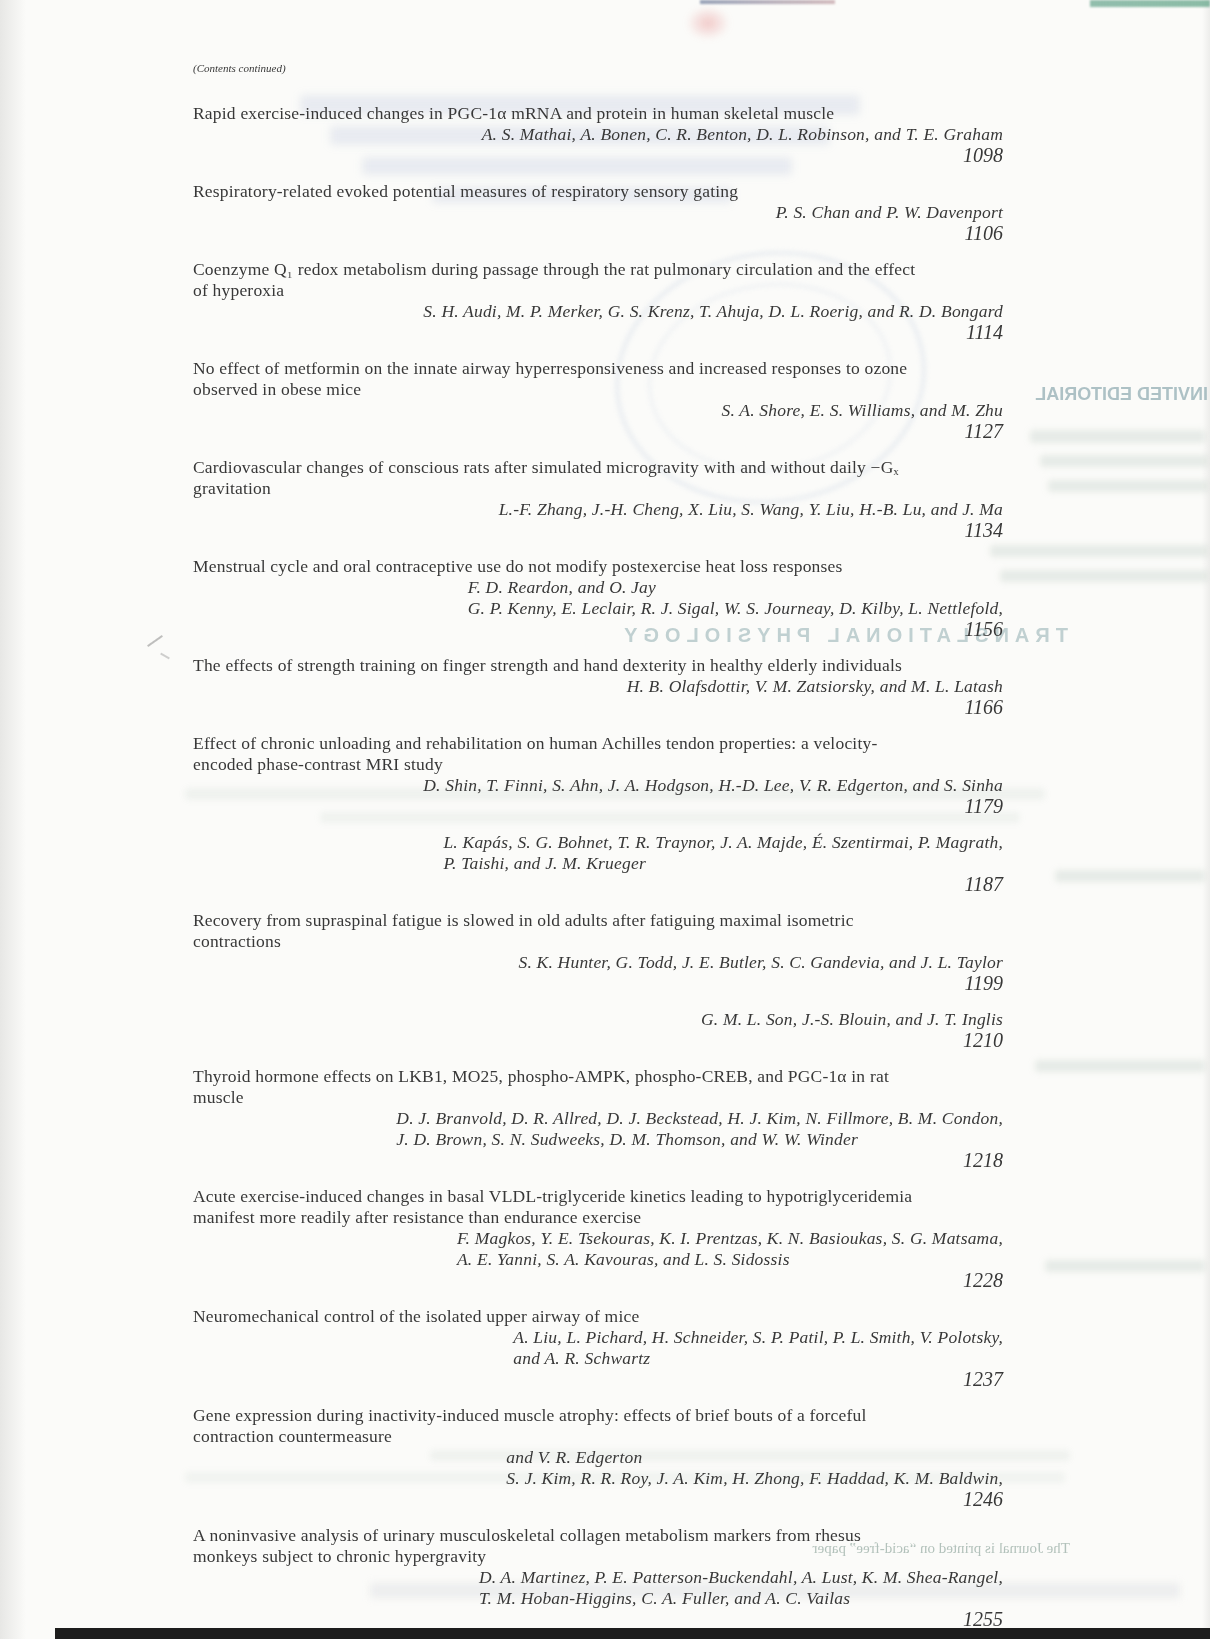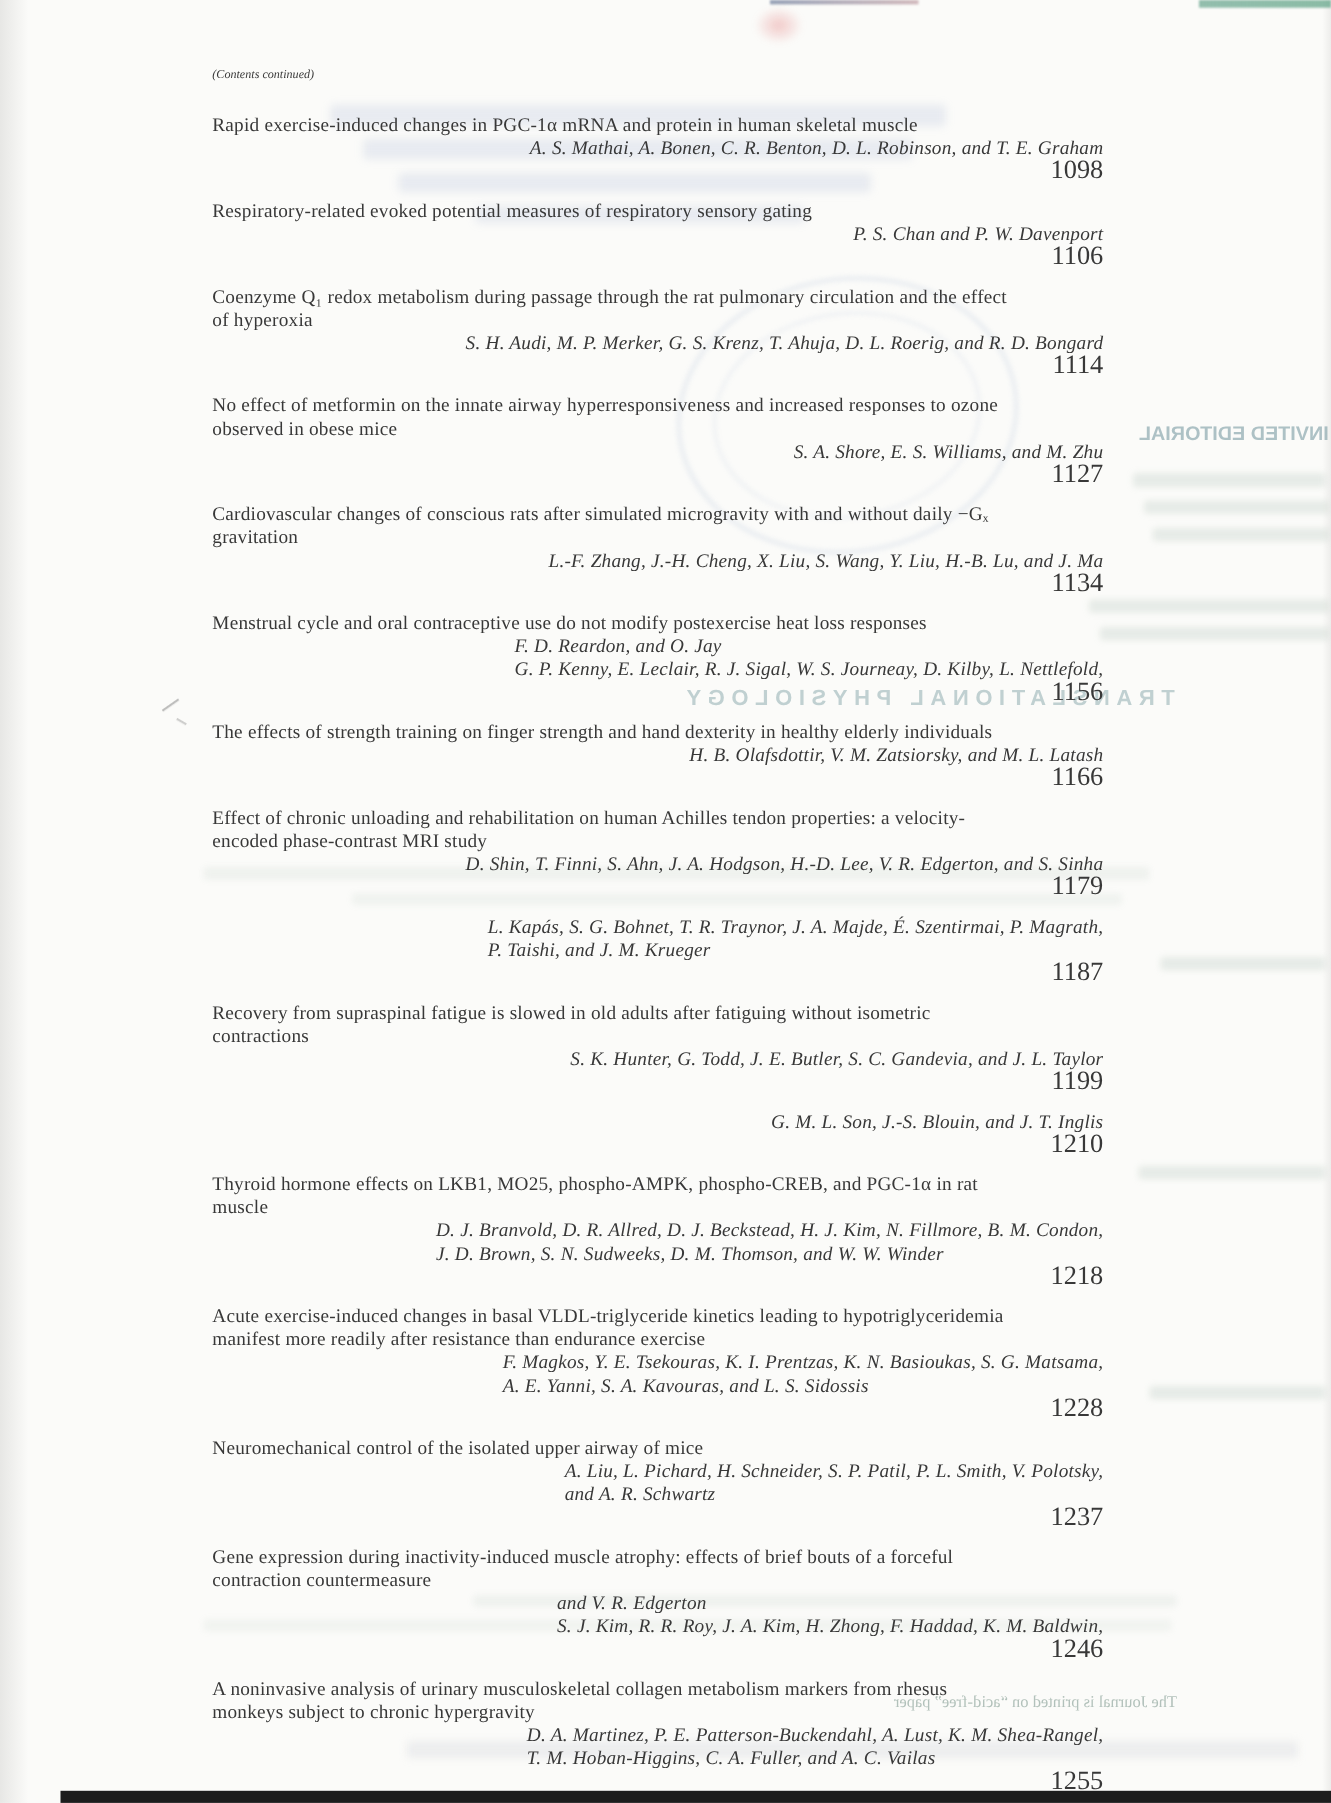--- a/index.html
+++ b/index.html
@@ -40,21 +40,21 @@
   .ghost-band{background:rgba(185,190,200,.22);filter:blur(4px);}
 
   
   .toc{position:absolute;left:193px;top:58px;width:810px;}
   .contents-continued{font-style:italic;font-size:11px;line-height:21px;margin-bottom:24px;}
   .entry{margin-bottom:15px;}
   .title{font-size:17.5px;line-height:21px;max-width:728px;letter-spacing:.2px;}
   .authors-row{display:flex;align-items:flex-end;flex-direction:column;}
   .authors{flex:1;padding-left:72px;font-style:italic;font-size:17.5px;line-height:21px;letter-spacing:.2px;}
   .authors div:empty{display:none;}
-  .pageno{width:70px;text-align:right;font-size:24px;line-height:21px;}
+  .pageno{width:70px;text-align:right;font-size:20px;line-height:21px;font-style:italic;}
   .continued-note{font-style:italic;font-size:17.5px;text-align:center;margin-top:18px;padding-right:0;}
 </style>
 </head>
 <body>
 
 <div class="left-edge"></div>
 <div class="right-edge"></div>
 <div class="top-strip-a"></div>
 <div class="top-strip-b"></div>
 <div class="pink-smudge"></div>
@@ -174,21 +174,21 @@
     <div class="authors-row">
       <div class="authors">
         <div>L. Kapás, S. G. Bohnet, T. R. Traynor, J. A. Majde, É. Szentirmai, P. Magrath,</div>
           <div>P. Taishi, and J. M. Krueger</div>
       </div>
       <div class="pageno">1187</div>
     </div>
   </div>
 
   <div class="entry">
-    <div class="title">Recovery from supraspinal fatigue is slowed in old adults after fatiguing without isometric contractions</div>
+    <div class="title">Recovery from supraspinal fatigue is slowed in old adults after fatiguing maximal isometric contractions</div>
     <div class="authors-row">
       <div class="authors">
         <div>S. K. Hunter, G. Todd, J. E. Butler, S. C. Gandevia, and J. L. Taylor</div>
       </div>
       <div class="pageno">1199</div>
     </div>
   </div>
 
   <div class="entry">
     <div class="authors-row">

